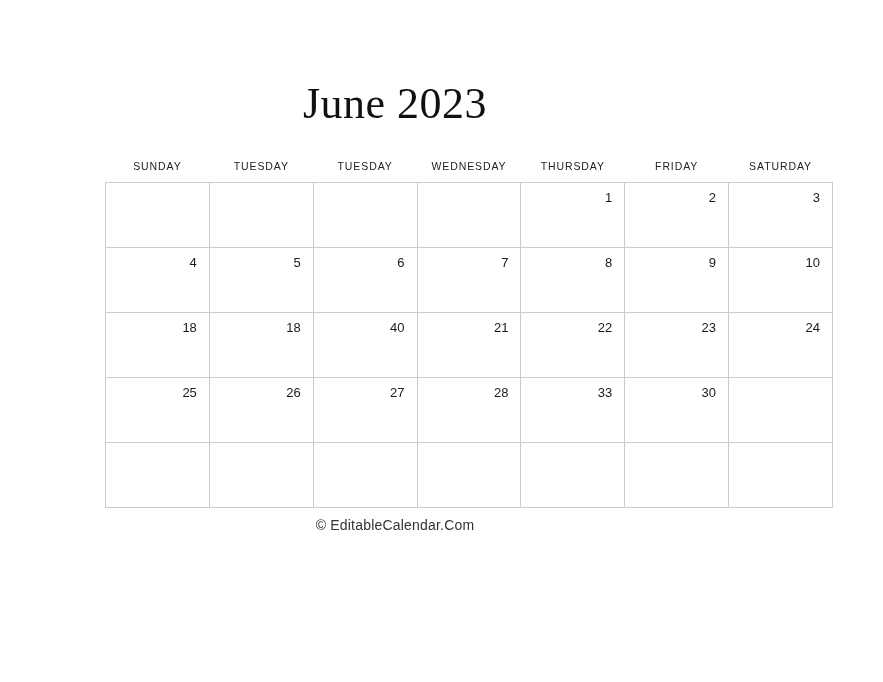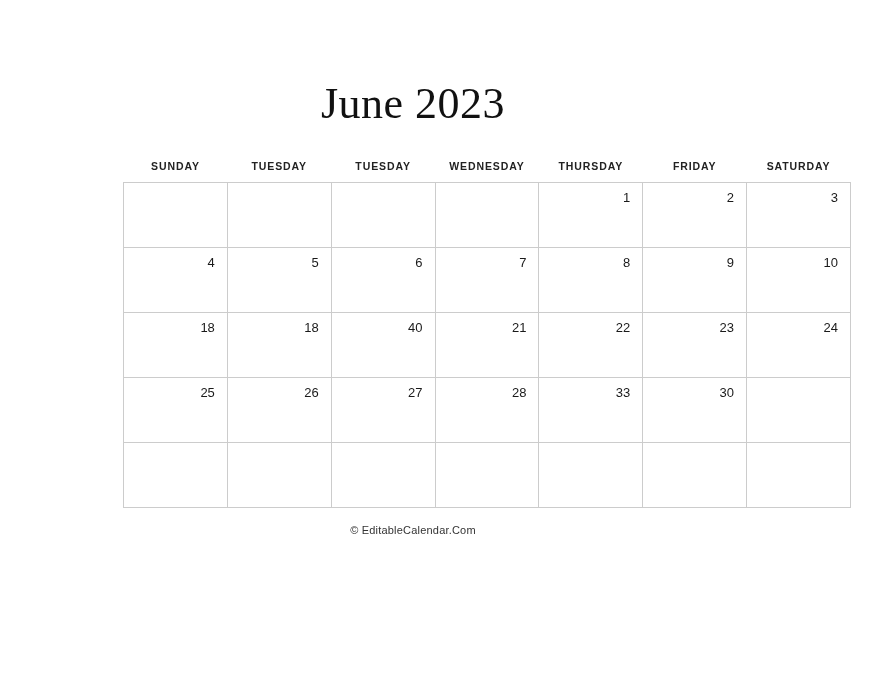--- a/index.html
+++ b/index.html
@@ -16,21 +16,21 @@
   }
   .page {
     position: relative;
     width: 883px;
     height: 682px;
     background: #ffffff;
     box-sizing: border-box;
   }
   .calendar-wrap {
     position: absolute;
-    left: 92px;
+    left: 74px;
     top: 80px;
     width: 580px;
     padding-left: 31px;
   }
   .title {
     text-align: center;
     font-family: "Liberation Serif", serif;
     font-size: 44px;
     font-weight: 400;
     letter-spacing: 0.5px;
@@ -38,21 +38,21 @@
     margin: 0 0 22px 0;
     line-height: 1.1;
   }
   table.calendar {
     border-collapse: collapse;
     width: 728px;
     table-layout: fixed;
   }
   table.calendar th.dayname {
     font-size: 10.5px;
-    font-weight: 700;
+    font-weight: 400;
     letter-spacing: 0.9px;
     color: #222222;
     text-align: center;
     padding: 0 0 10px 0;
     border: none;
     vertical-align: bottom;
     height: 22px;
   }
   table.calendar td.daycell {
     border: 1px solid #cccccc;
@@ -66,23 +66,23 @@
     display: block;
     text-align: right;
     font-size: 13px;
     color: #1a1a1a;
     padding: 8px 12px 0 0;
     line-height: 1.1;
     min-height: 14px;
   }
   .footer {
     text-align: center;
-    font-size: 11px;
+    font-size: 14px;
     color: #333333;
-    margin-top: 16px;
+    margin-top: 9px;
     letter-spacing: 0.2px;
   }
 </style>
 </head>
 <body>
 
 <div class="page">
   <div class="calendar-wrap">
 
     <h1 class="title">June 2023</h1>

